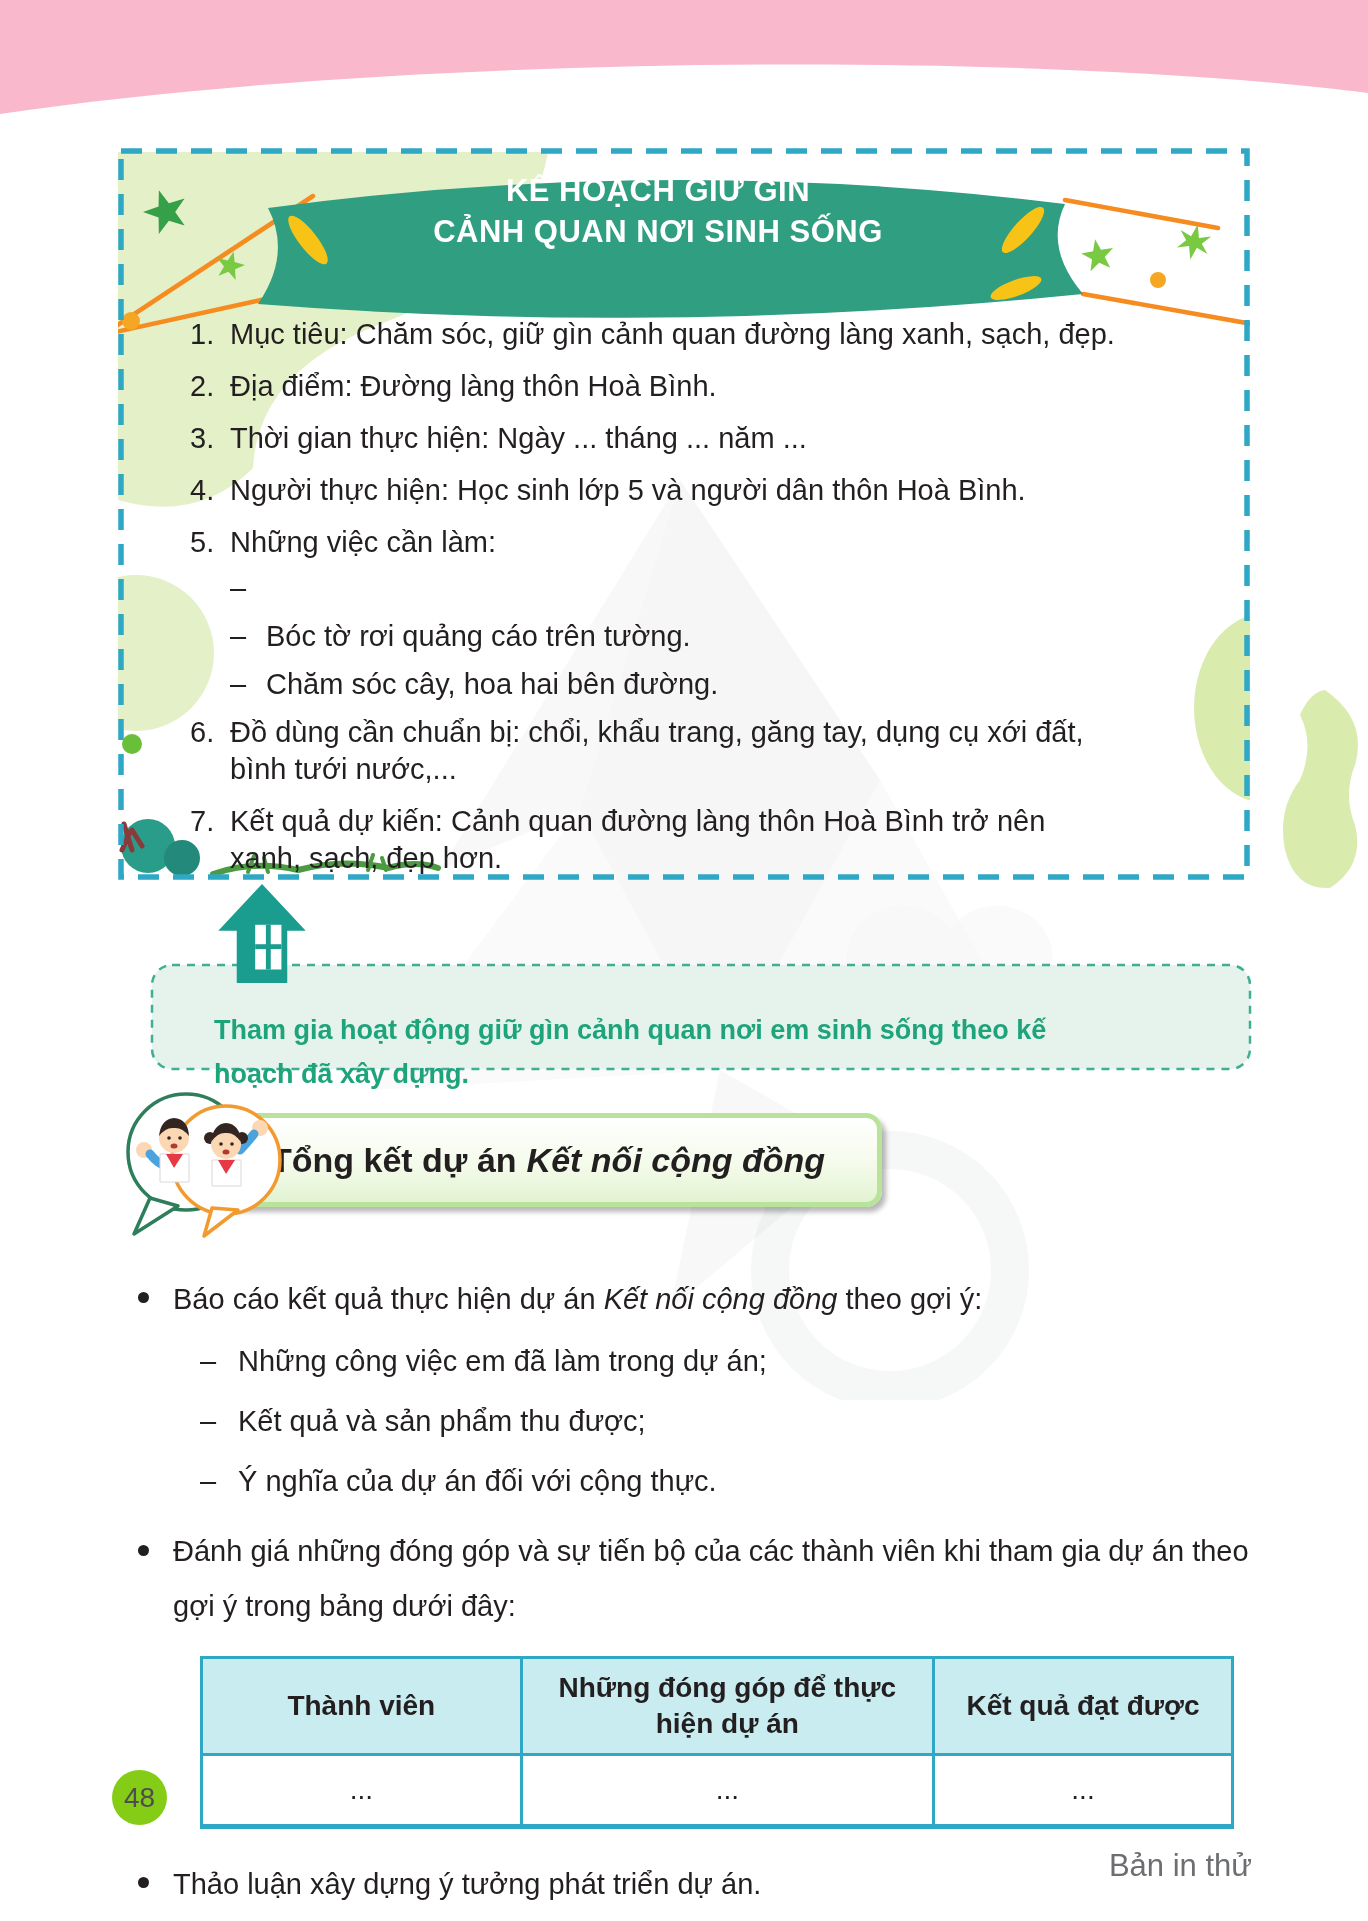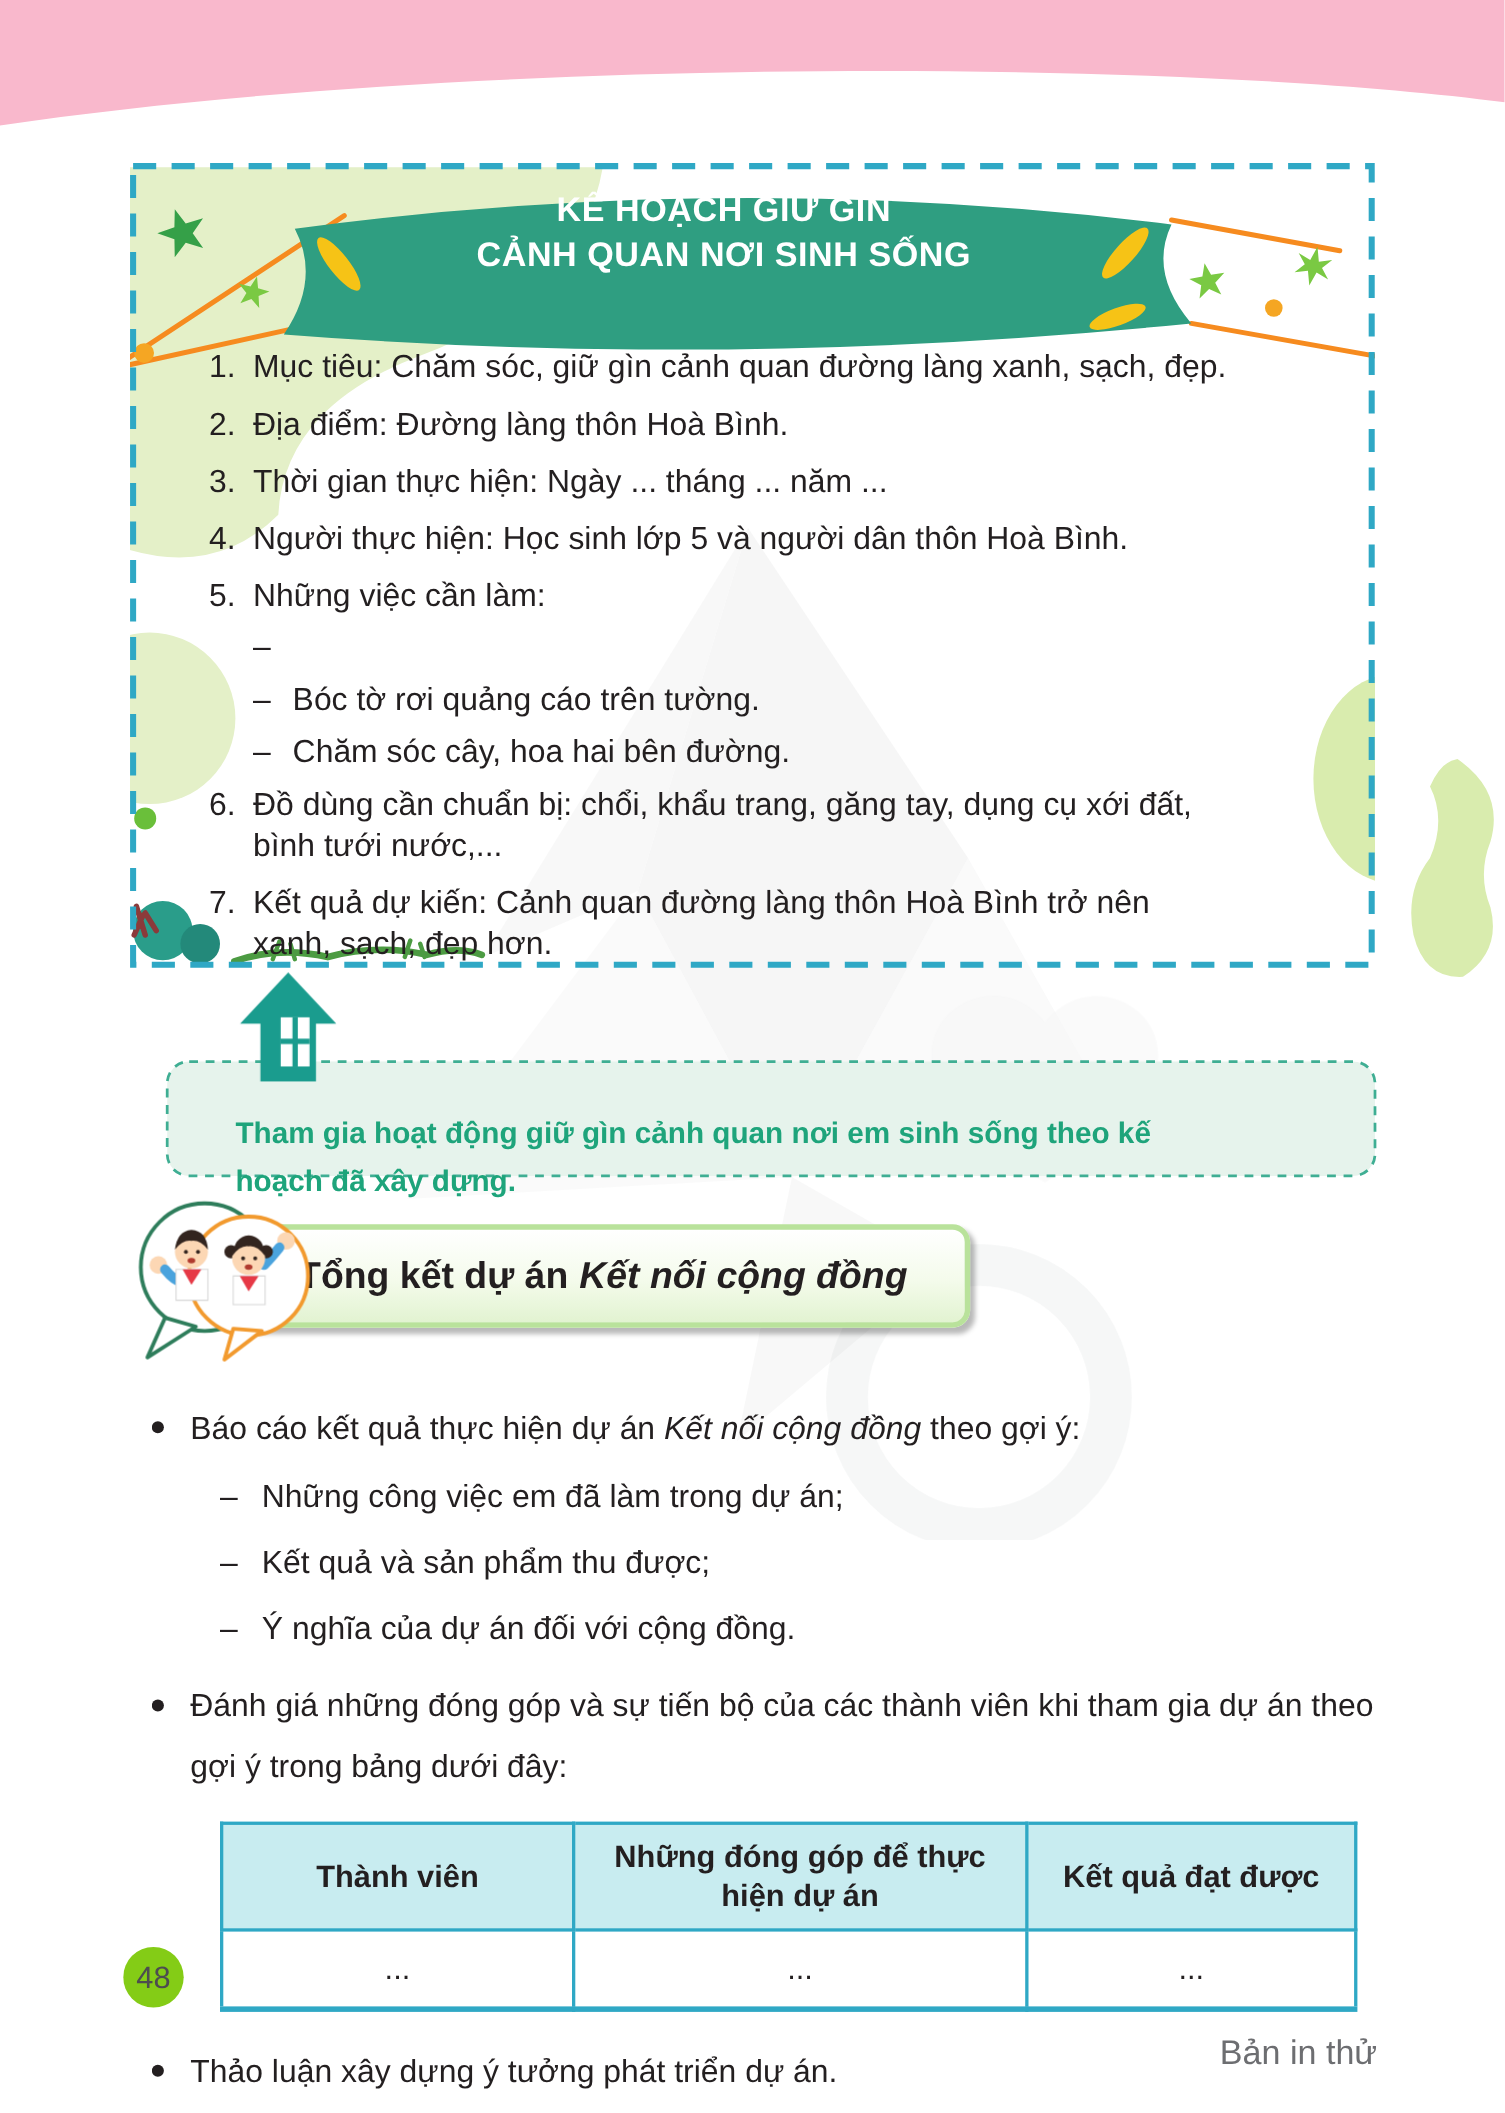--- a/index.html
+++ b/index.html
@@ -259,21 +259,21 @@
       <div class="dash-row">
         <span class="dash">–</span>
         <span>Những công việc em đã làm trong dự án;</span>
       </div>
       <div class="dash-row">
         <span class="dash">–</span>
         <span>Kết quả và sản phẩm thu được;</span>
       </div>
       <div class="dash-row" style="margin-bottom:0;">
         <span class="dash">–</span>
-        <span>Ý nghĩa của dự án đối với cộng đồng.</span>
+        <span>Ý nghĩa của dự án đối với cộng thực.</span>
       </div>
     </div>
 
     <div class="bullet-row b2">
       <span class="dot" style="margin-top:21px;"></span>
       <span class="b-text" style="width:1085px;">Đánh giá những đóng góp và sự tiến bộ của các thành viên khi tham gia dự án theo gợi ý trong bảng dưới đây:</span>
     </div>
 
     <table class="eval-table">
       <tbody>

